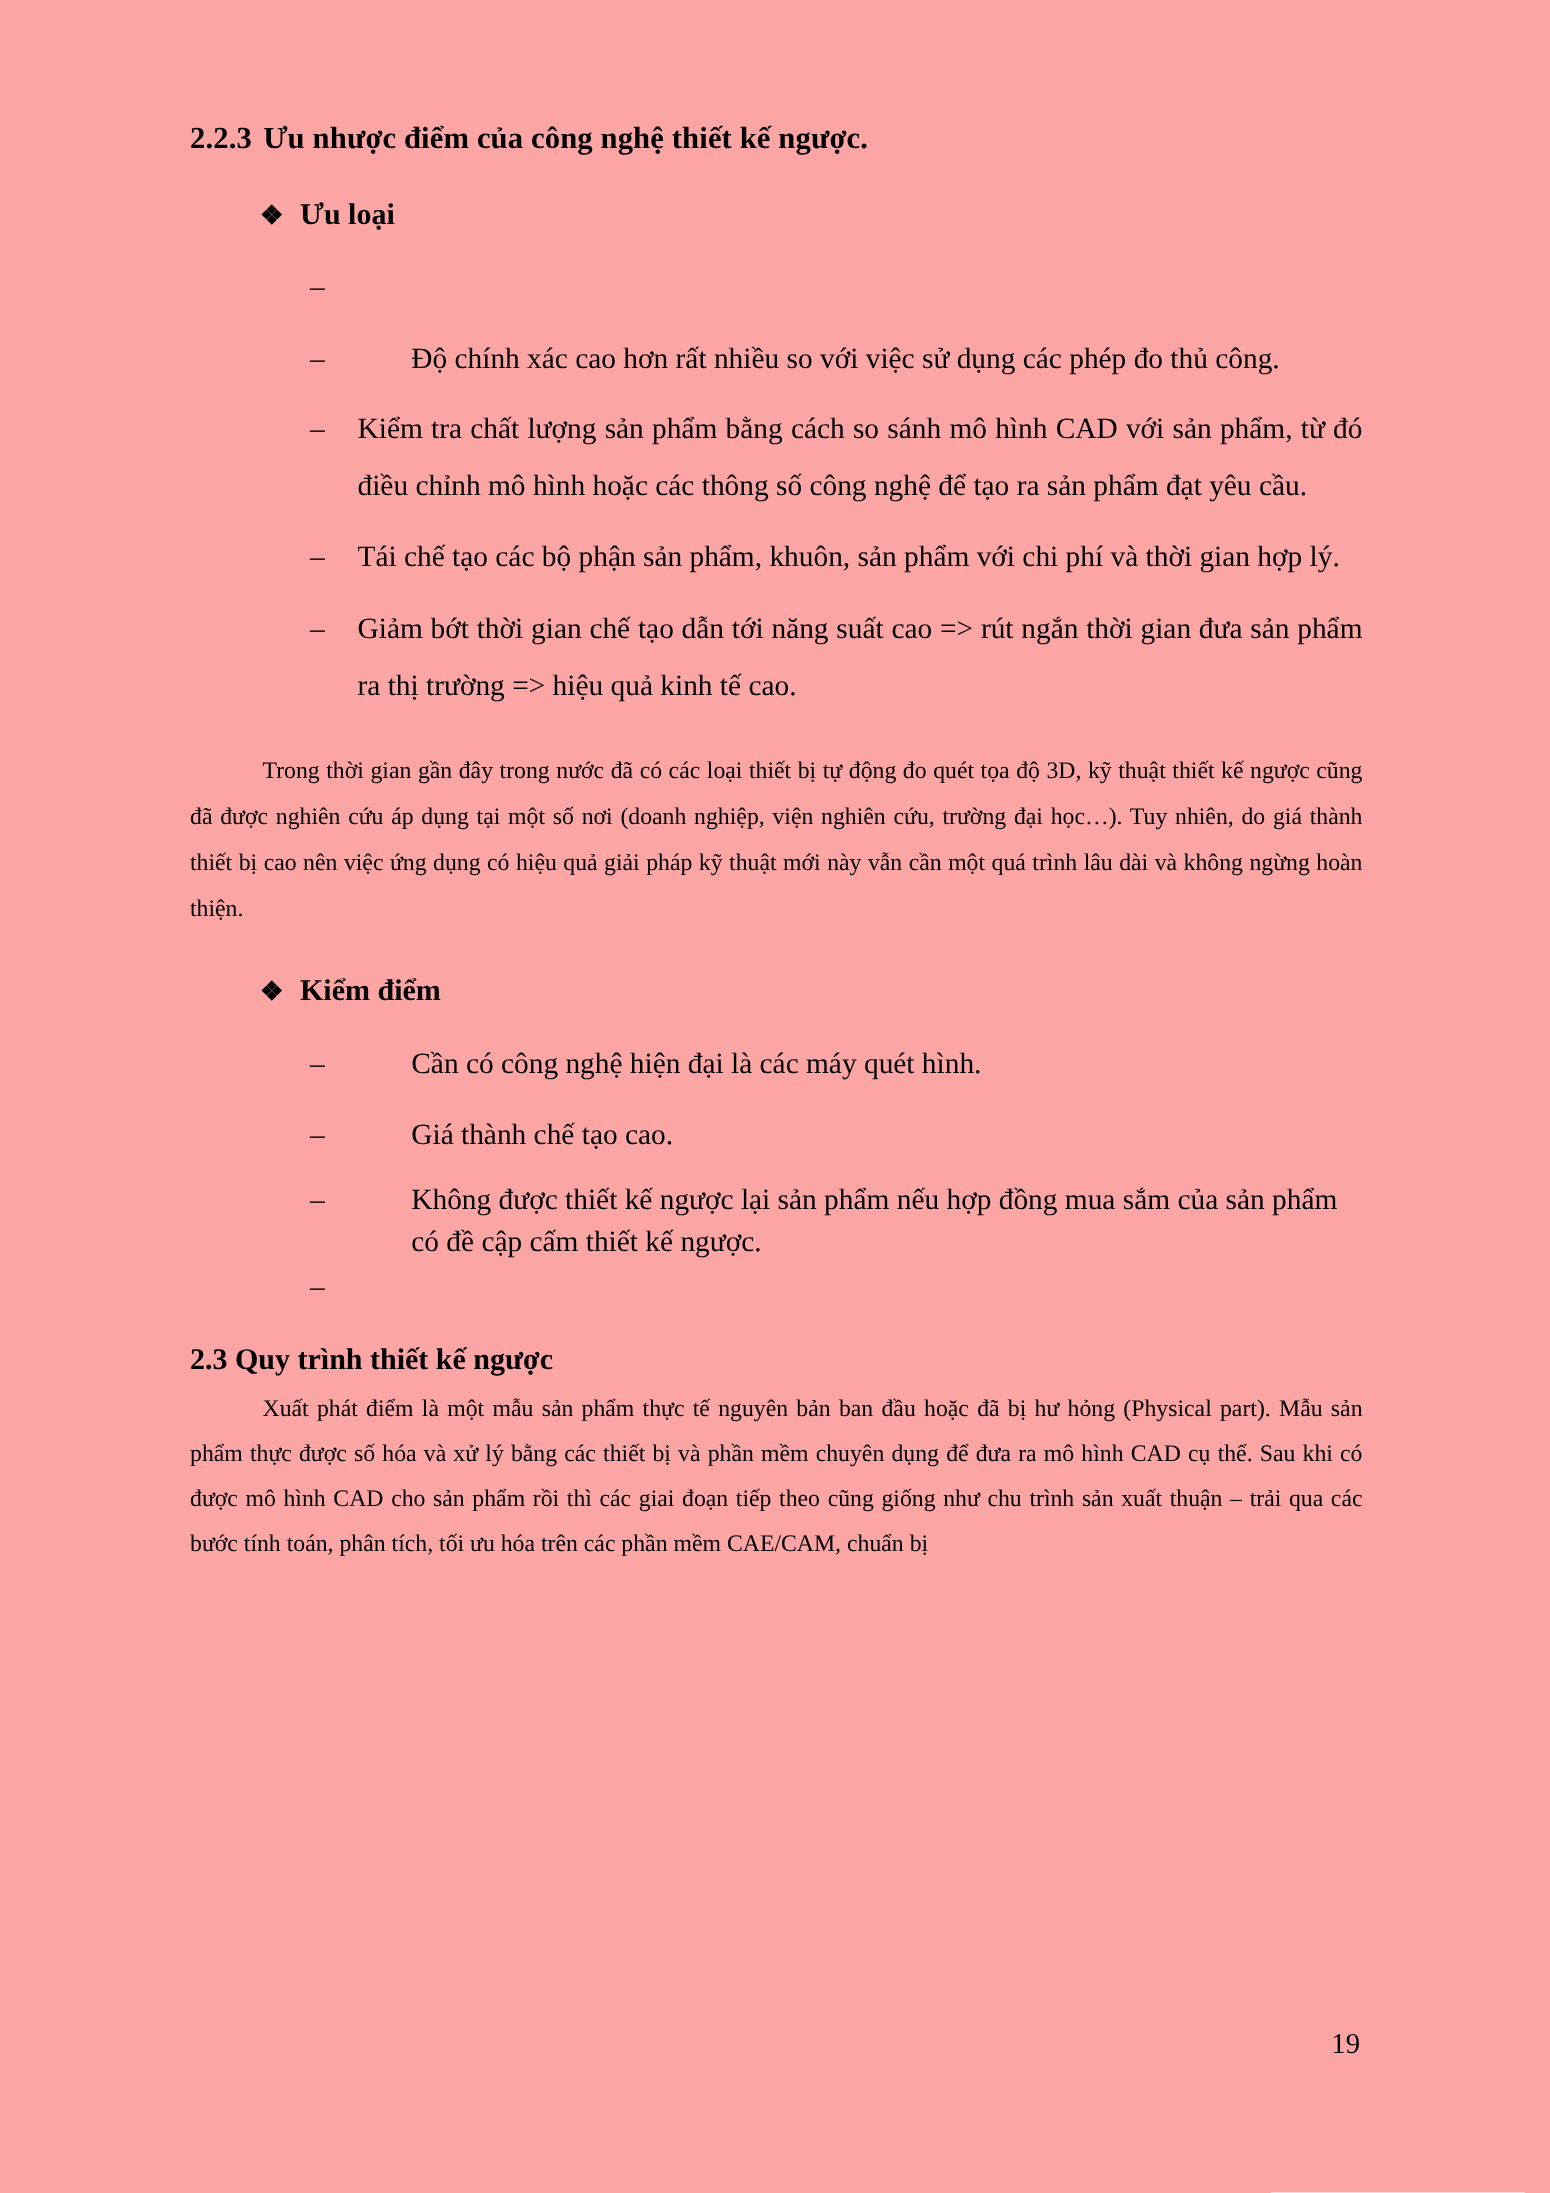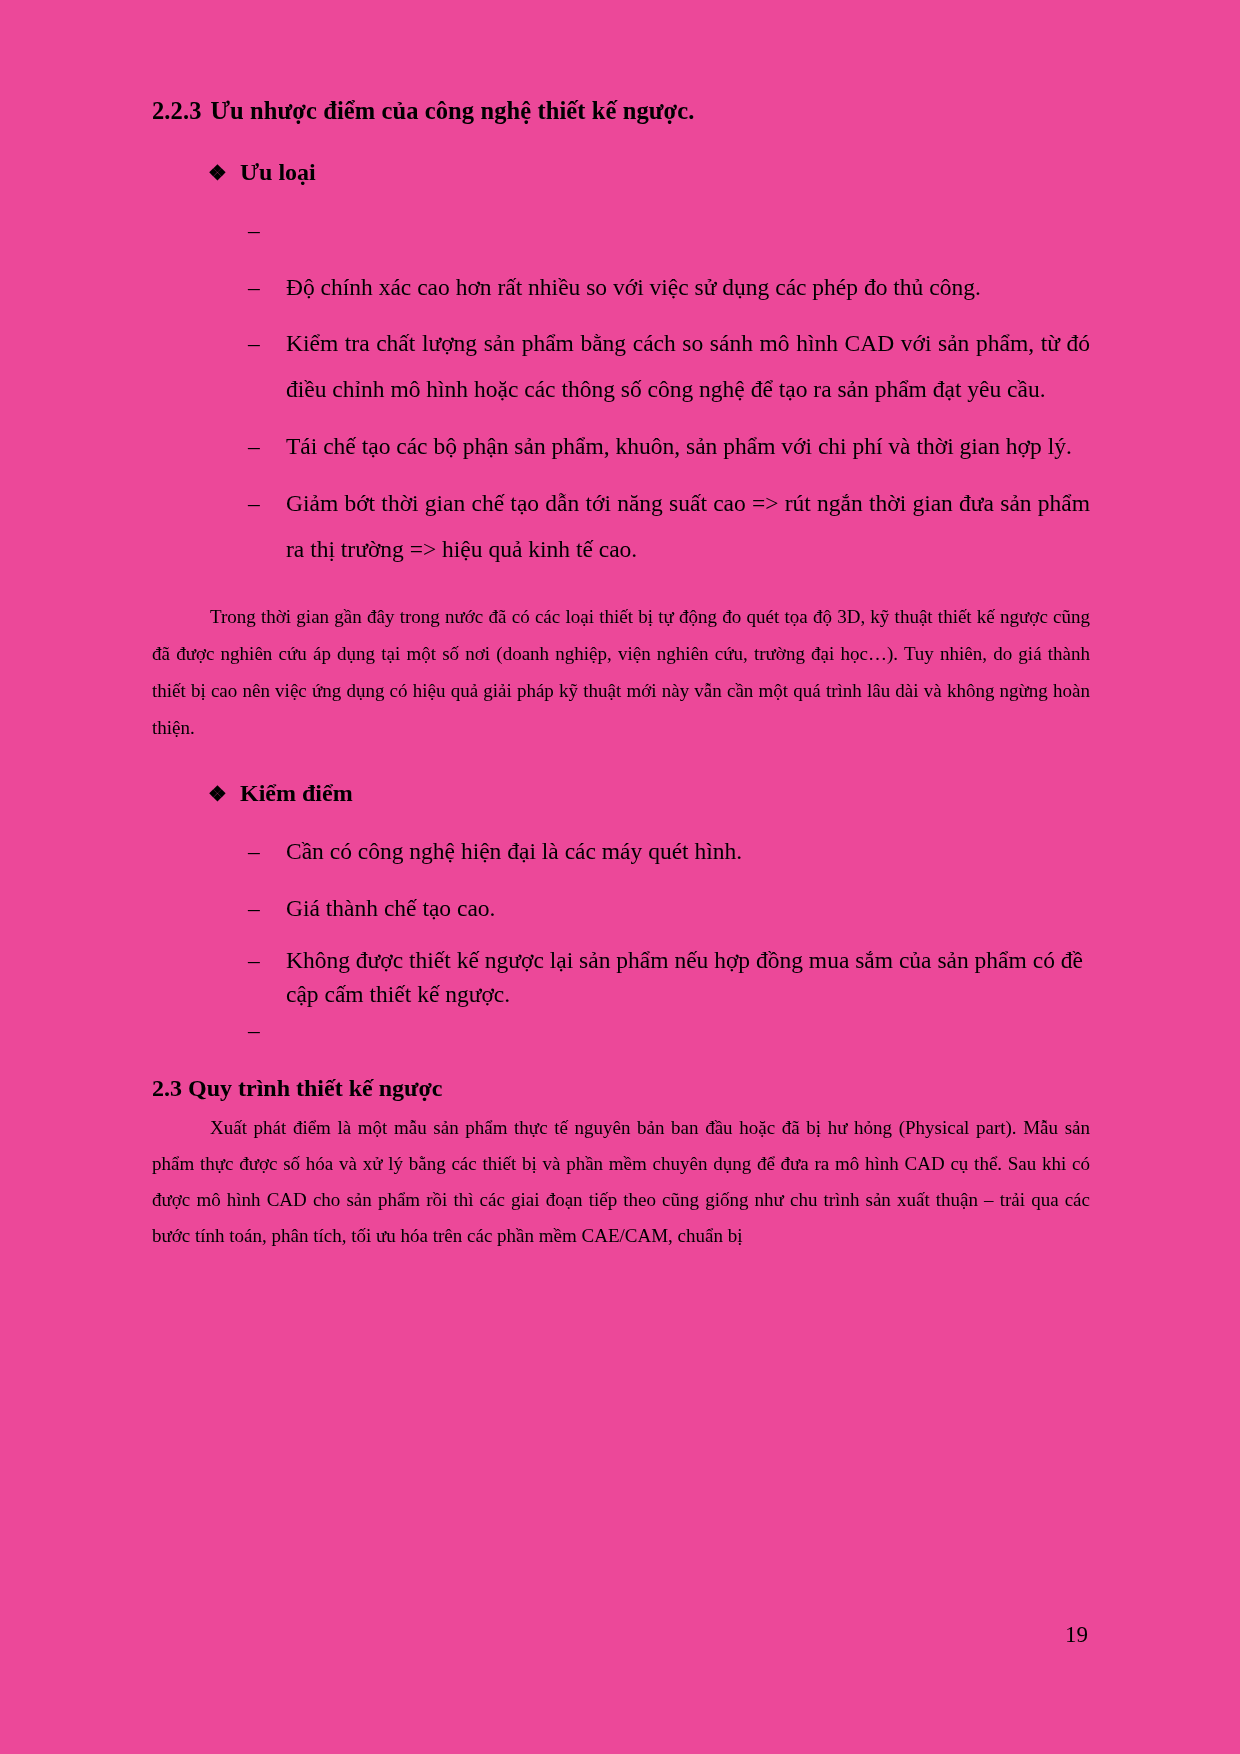--- a/index.html
+++ b/index.html
@@ -4,21 +4,21 @@
 <style>
   html, body {
     margin: 0;
     padding: 0;
     background: #ffffff;
   }
   .page {
     position: relative;
     width: 1240px;
     height: 1754px;
-    background: #ec4899;
+    background: #fca5a5;
     margin: 0 auto;
     overflow: hidden;
     font-family: "Liberation Serif", "DejaVu Serif", serif;
     color: #000000;
   }
   .content {
     position: absolute;
     left: 152px;
     top: 96px;
     width: 938px;
@@ -72,21 +72,21 @@
     flex: 0 0 38px;
     width: 38px;
     text-align: left;
   }
   .dash-item .txt {
     flex: 1 1 auto;
     text-align: justify;
     text-justify: inter-word;
     hyphens: none;
   }
-  .dash-item .txt.nojust { text-align: left; }
+  .dash-item .txt.nojust { text-align: left; margin-left: 43px; }
 
   
   .para {
     font-size: 19px;
     line-height: 1.95;
     text-align: justify;
     text-indent: 58px;
     margin: 0 0 6px 0;
   }
   .para.tighter { line-height: 1.9; }

